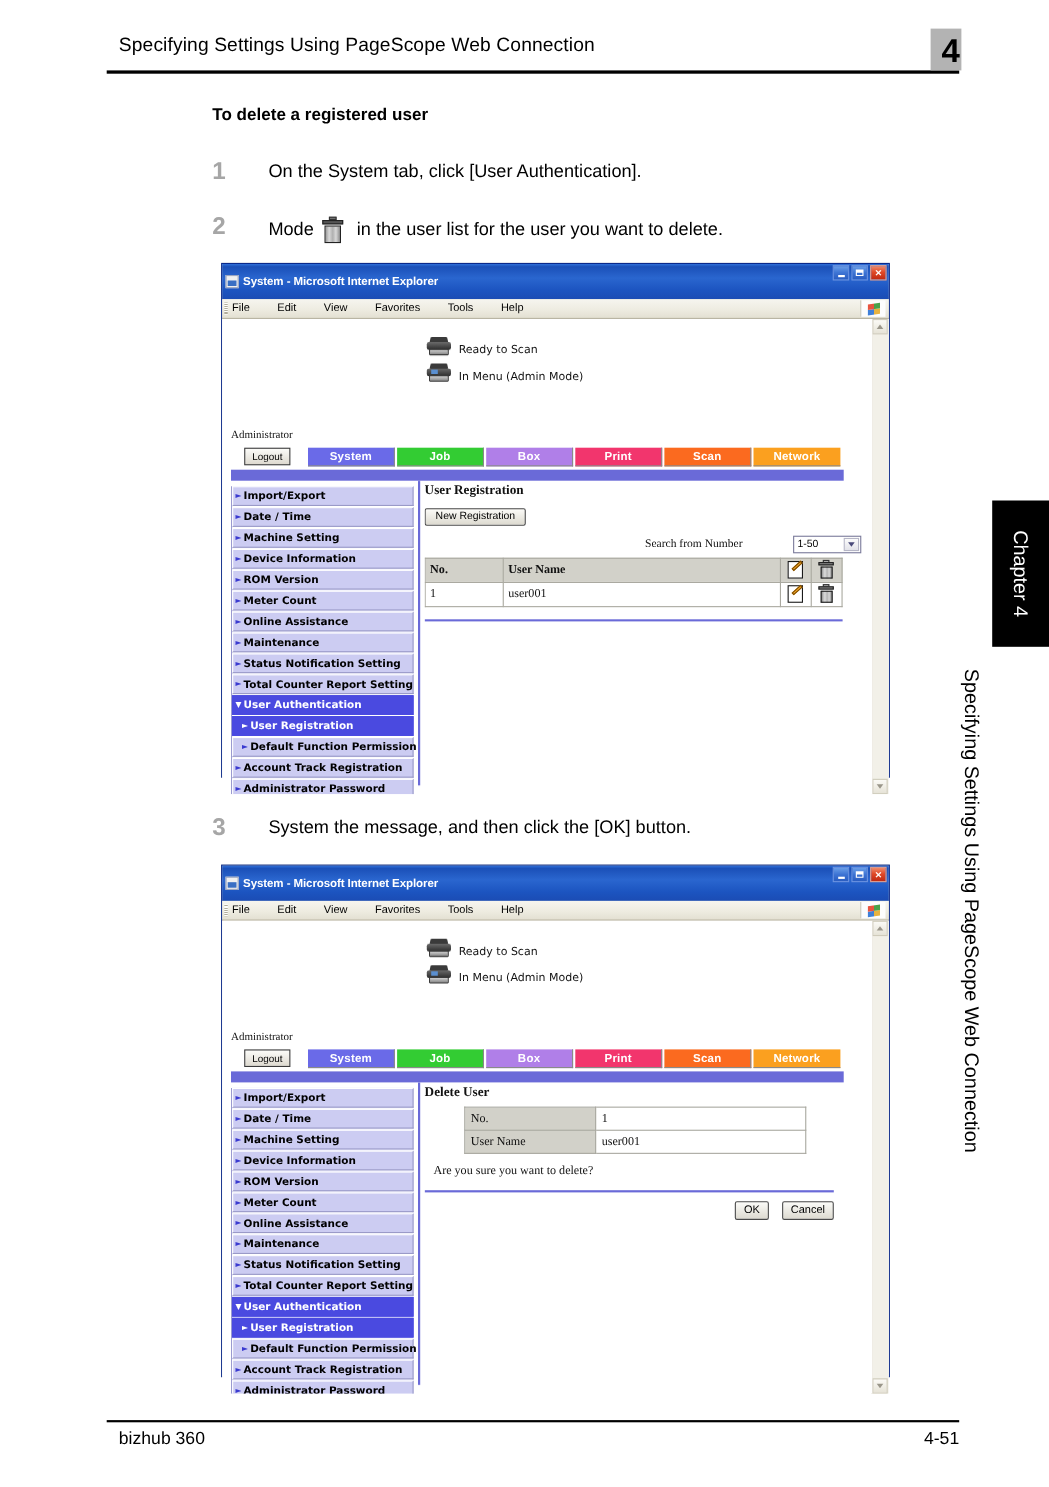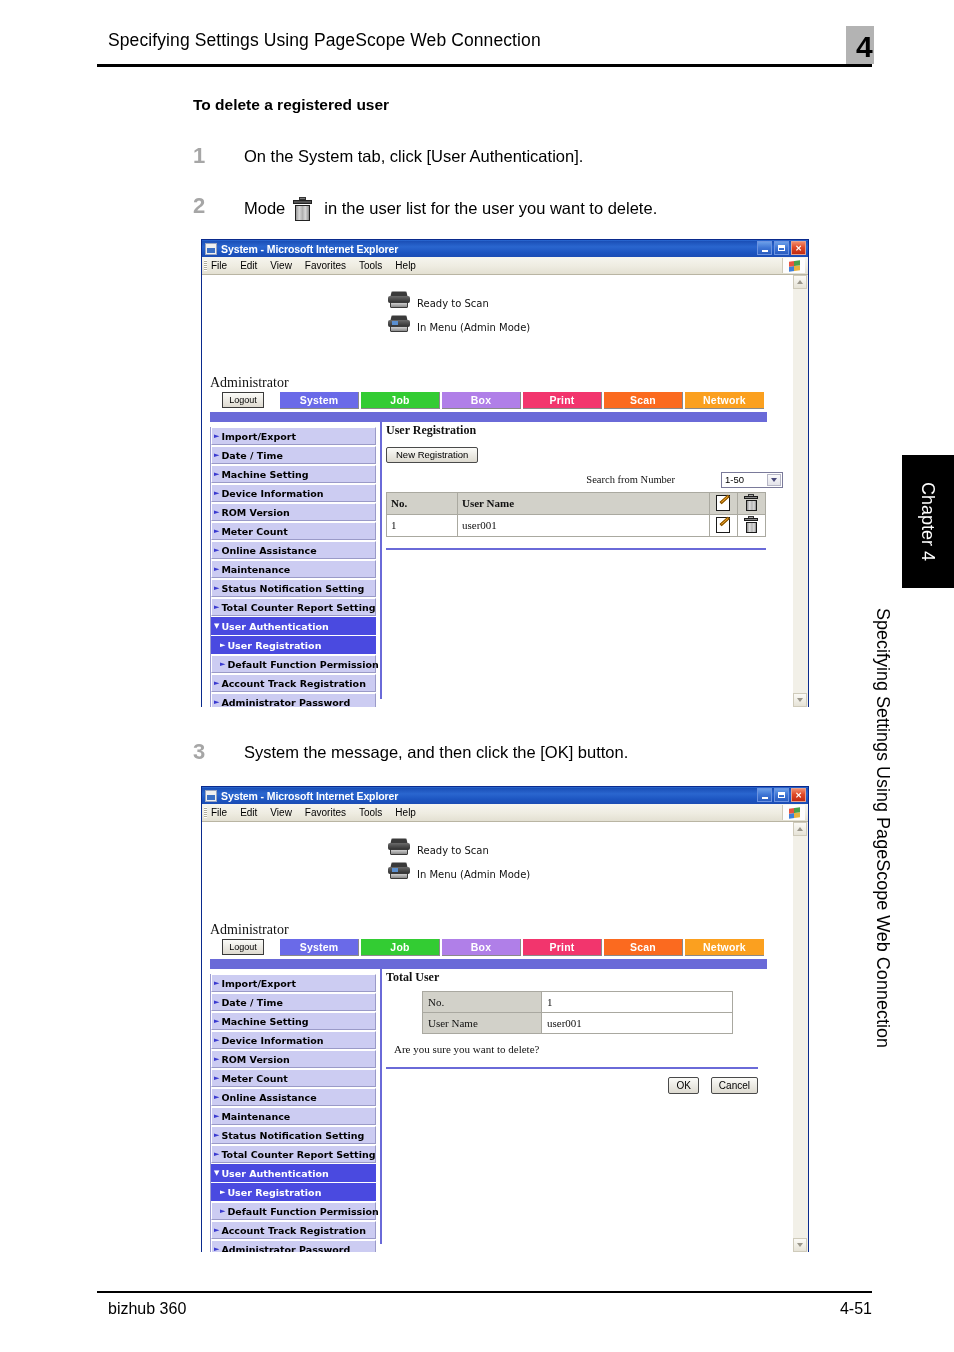--- a/index.html
+++ b/index.html
@@ -89,21 +89,21 @@
     left: 201px;
     width: 608px;
     border: 1px solid #0a2a8c;
     background: #d6d2c2;
     box-sizing: border-box;
   }
   #window1 { top: 239px; height: 468px; }
   #window2 { top: 786px; height: 466px; }
 
   .titlebar {
-    height: 17px;
+    height: 32px;
     background: linear-gradient(180deg,#2f6fd8 0%,#1b50b8 8%,#2a66cf 40%,#1c54c0 75%,#1b4cb4 100%);
     display: flex; align-items: center;
     padding: 0 2px 0 3px;
     position: relative;
   }
   .title-icon {
     width: 12px; height: 12px;
     background: #f0f0f0;
     border: 1px solid #9aa5c0;
     position: relative;
@@ -138,20 +138,21 @@
   .tb-min:after { content:""; width:6px; height:2px; background:#fff; margin-top:5px;}
   .tb-max:after { content:""; width:7px; height:6px; border:1.5px solid #fff; border-top-width:3px; box-sizing:border-box;}
 
   .menubar {
     height: 17px;
     background: linear-gradient(180deg,#f6f5ef 0%,#eeece1 55%,#e3e0d2 100%);
     border-bottom: 1px solid #b9b5a3;
     display: flex; align-items: center;
     position: relative;
     padding-left: 9px;
+    gap: 12px;
   }
   .menubar:before {
     content: ""; position: absolute; left: 2px; top: 3px;
     width: 3px; height: 11px;
     background:
       repeating-linear-gradient(180deg,#fff 0 1px,#b0ac9b 1px 2px);
   }
   .menu-item {
     font-size: 10px; color: #000;
     margin-right: 13px;
@@ -237,21 +238,21 @@
     border: 1px solid #3a3a3a; box-sizing: border-box; border-radius: 1px;
   }
   .pi-screen {
     position: absolute; left: 5px; top: 6px; width: 6px; height: 4px;
     background: #5a8fd0;
   }
   .status-text { font-size: 10px; font-family: "DejaVu Sans", sans-serif; color: #111; white-space: nowrap; }
 
   .admin-label {
     position: absolute; left: 8px; top: 100px;
-    font-size: 14px; font-family: "Liberation Serif", serif; color: #111; text-align: right;
+    font-size: 10px; font-family: "Liberation Serif", serif; color: #111; text-align: right;
   }
 
   
   .tabstrip {
     position: absolute; left: 8px; top: 117px;
     display: flex; align-items: flex-start; margin-left: 12px;
   }
   .logout-btn {
     width: 42px; height: 16px;
     background: linear-gradient(180deg,#fbfbf8,#dedad0);
@@ -845,21 +846,21 @@
             <span>Account Track Registration</span>
           </div>
           <div class="side-item">
             <span class="side-arrow">►</span>
             <span>Administrator Password</span>
           </div>
         </div>
       <div class="panel-divider"></div>
 
       <div class="panel">
-        <div class="panel-title">Total User</div>
+        <div class="panel-title">Delete User</div>
         <table class="form-table">
           <tbody>
               <tr>
             <td class="form-label">No.</td>
             <td class="form-value">1</td>
           </tr>
           <tr>
             <td class="form-label">User Name</td>
             <td class="form-value">user001</td>
           </tr>

